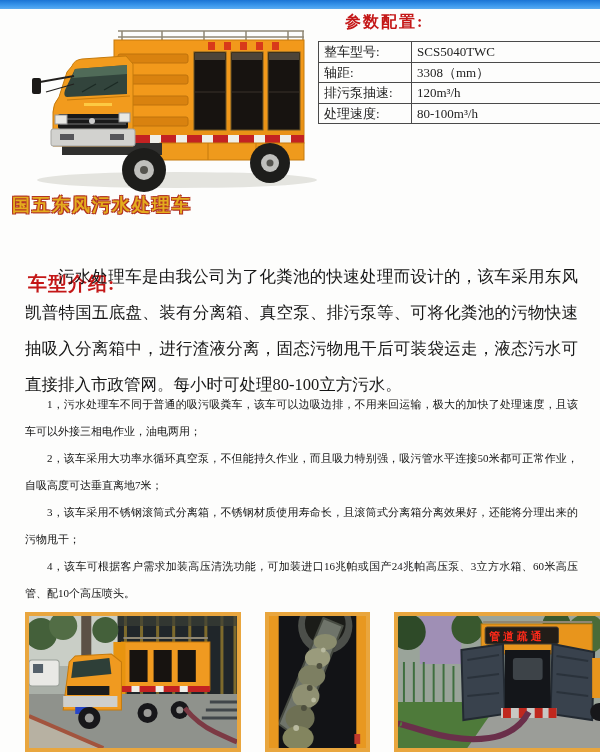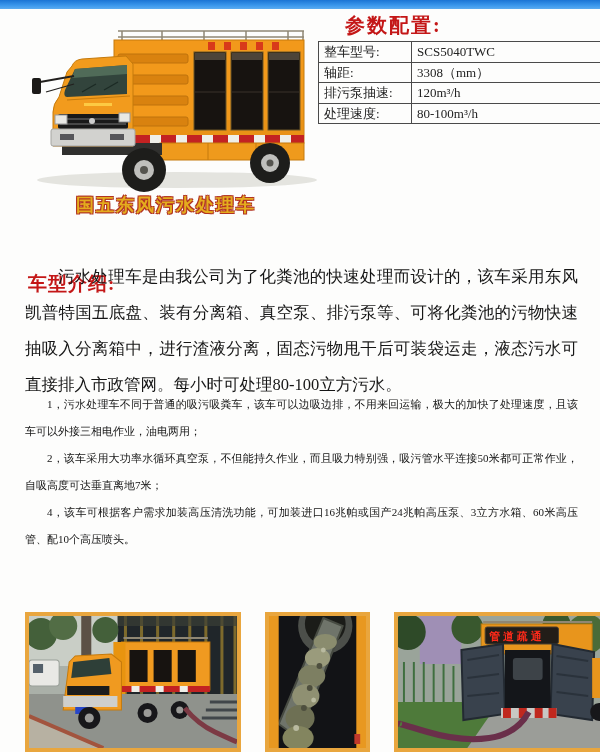--- a/index.html
+++ b/index.html
@@ -11,29 +11,29 @@
     color:#1a1a1a;
   }
   .top-bar {
     position:absolute; left:0; top:0; width:600px; height:9px;
     background:linear-gradient(180deg,#1b74d4 0%,#3b97ec 60%,#5cabf0 100%);
   }
   
   .hero { position:absolute; left:12px; top:22px; width:308px; height:172px; }
   .hero svg { display:block; width:100%; height:100%; }
   .hero-caption {
-    position:absolute; left:12px; top:193px; width:308px; text-align:center;
+    position:absolute; left:12px; top:193px; width:308px; text-align:left;
     font-size:18px; font-weight:bold; letter-spacing:2px;
     color:#e4ac1e;
     text-shadow:1px 1px 0 #b23322,-1px -1px 0 #b23322,1px -1px 0 #b23322,-1px 1px 0 #b23322;
   }
   
   .specs-title {
     position:absolute; left:345px; top:12px;
-    font-size:20px; font-weight:bold; color:#c41717; letter-spacing:2px;
+    font-size:16px; font-weight:bold; color:#c41717; letter-spacing:2px;
   }
   .specs-table {
     position:absolute; left:318px; top:41px; width:328px;
     border-collapse:collapse; table-layout:fixed;
     font-size:13px; line-height:17.5px; color:#222;
   }
   .specs-table td { border:1px solid #4a4a4a; padding:1px 5px; vertical-align:top; }
   .specs-table td.lbl { width:93px; }
   
   .section-title {
@@ -175,20 +175,21 @@
     </tr>
   </tbody>
     </table>
 
   <div class="section-title intro-title">车型介绍:</div>
   <div class="intro-body">污水处理车是由我公司为了化粪池的快速处理而设计的，该车采用东风凯普特国五底盘、装有分离箱、真空泵、排污泵等、可将化粪池的污物快速抽吸入分离箱中，进行渣液分离，固态污物甩干后可装袋运走，液态污水可直接排入市政管网。每小时可处理80-100立方污水。</div>
 
   <div class="adv-list">
     <p>1，污水处理车不同于普通的吸污吸粪车，该车可以边吸边排，不用来回运输，极大的加快了处理速度，且该车可以外接三相电作业，油电两用；</p>
     <p>2，该车采用大功率水循环真空泵，不但能持久作业，而且吸力特别强，吸污管水平连接50米都可正常作业，自吸高度可达垂直离地7米；</p>
+    <p>3，该车采用不锈钢滚筒式分离箱，不锈钢材质使用寿命长，且滚筒式分离箱分离效果好，还能将分理出来的污物甩干；</p>
     <p>4，该车可根据客户需求加装高压清洗功能，可加装进口16兆帕或国产24兆帕高压泵、3立方水箱、60米高压管、配10个高压喷头。</p>
   </div>
 
   <div class="gallery">
     <div class="photo photo-1">
       <svg viewBox="0 0 207 132" preserveAspectRatio="none">
         <rect width="207" height="132" fill="#aab0a8"></rect>
 
         <rect x="88" y="0" width="119" height="80" fill="#20262a"></rect>
         <g stroke="#7d6a2c" stroke-width="3">

